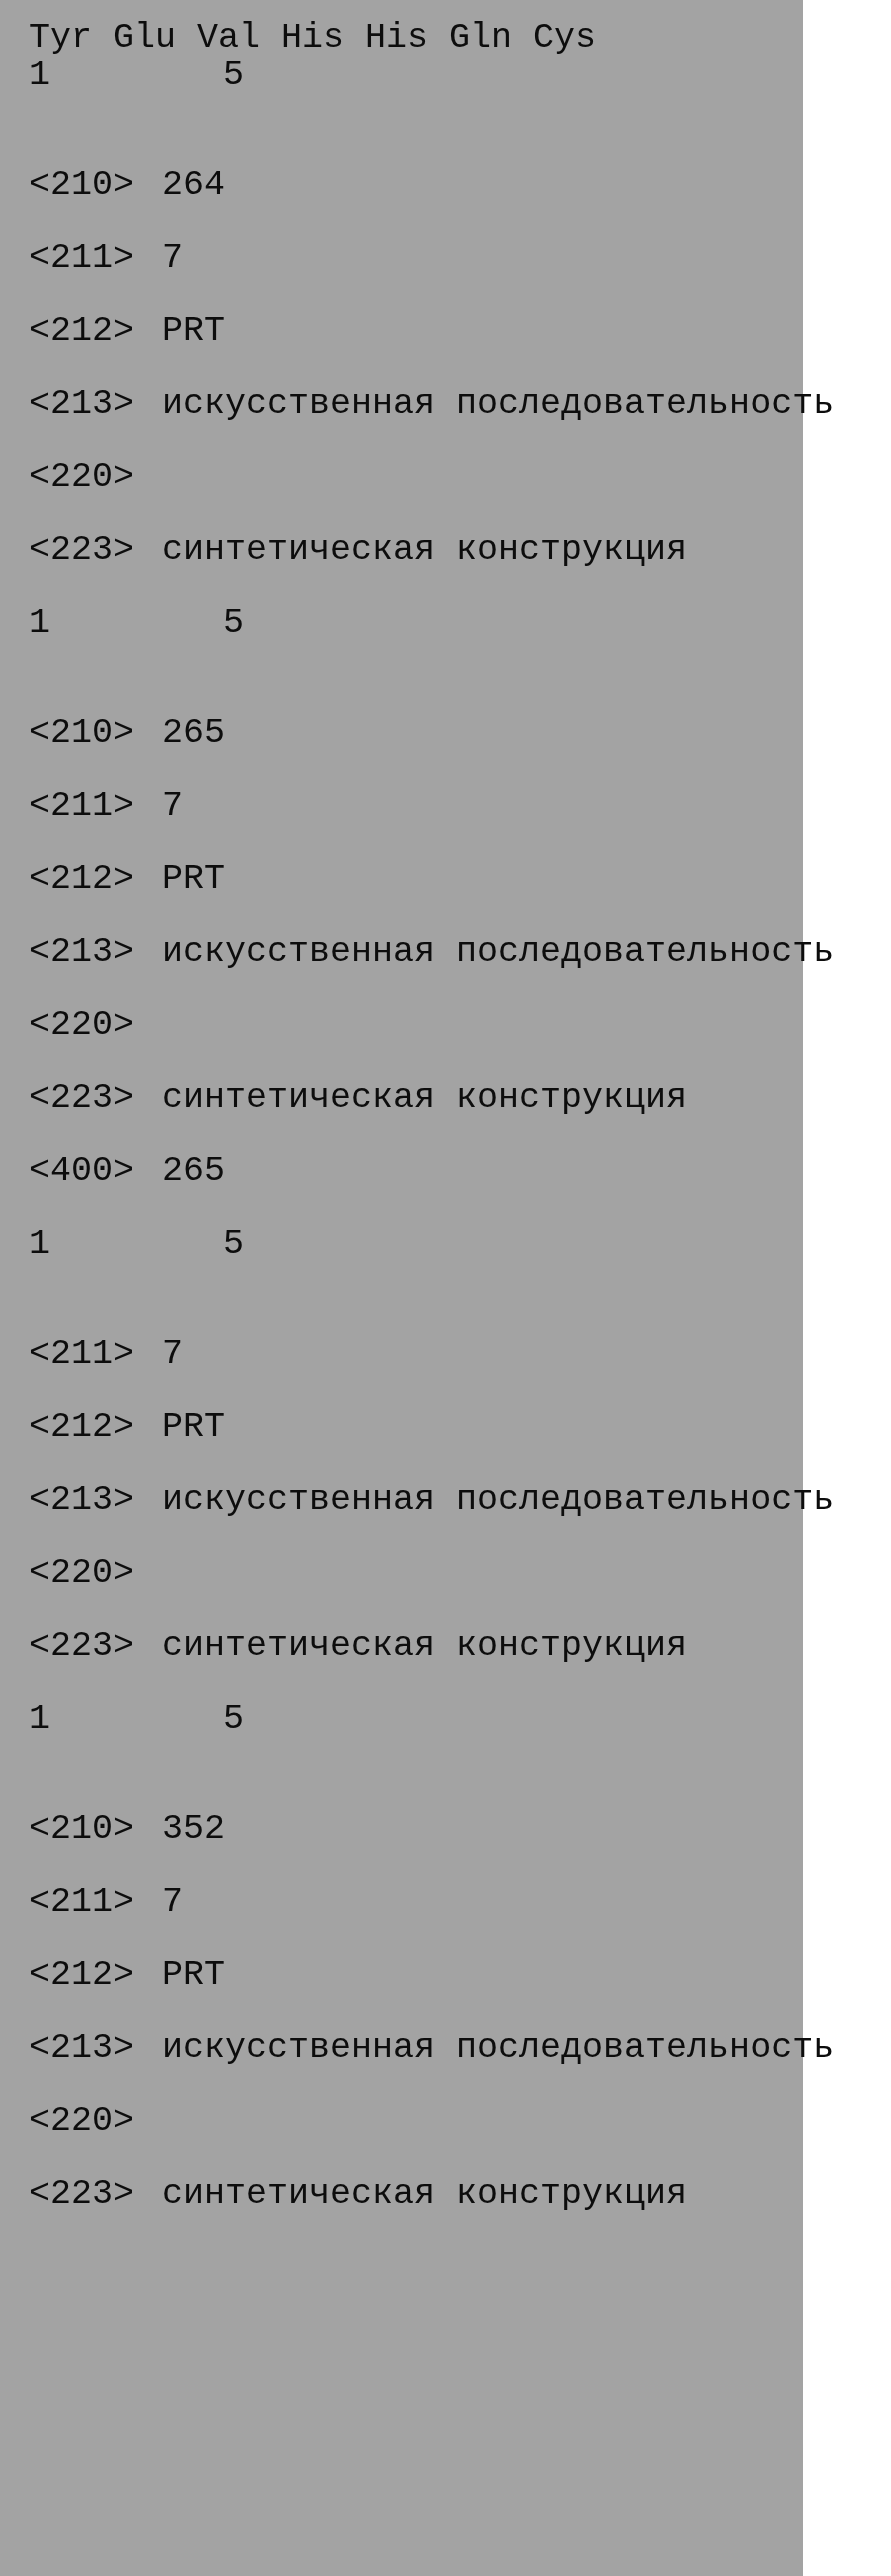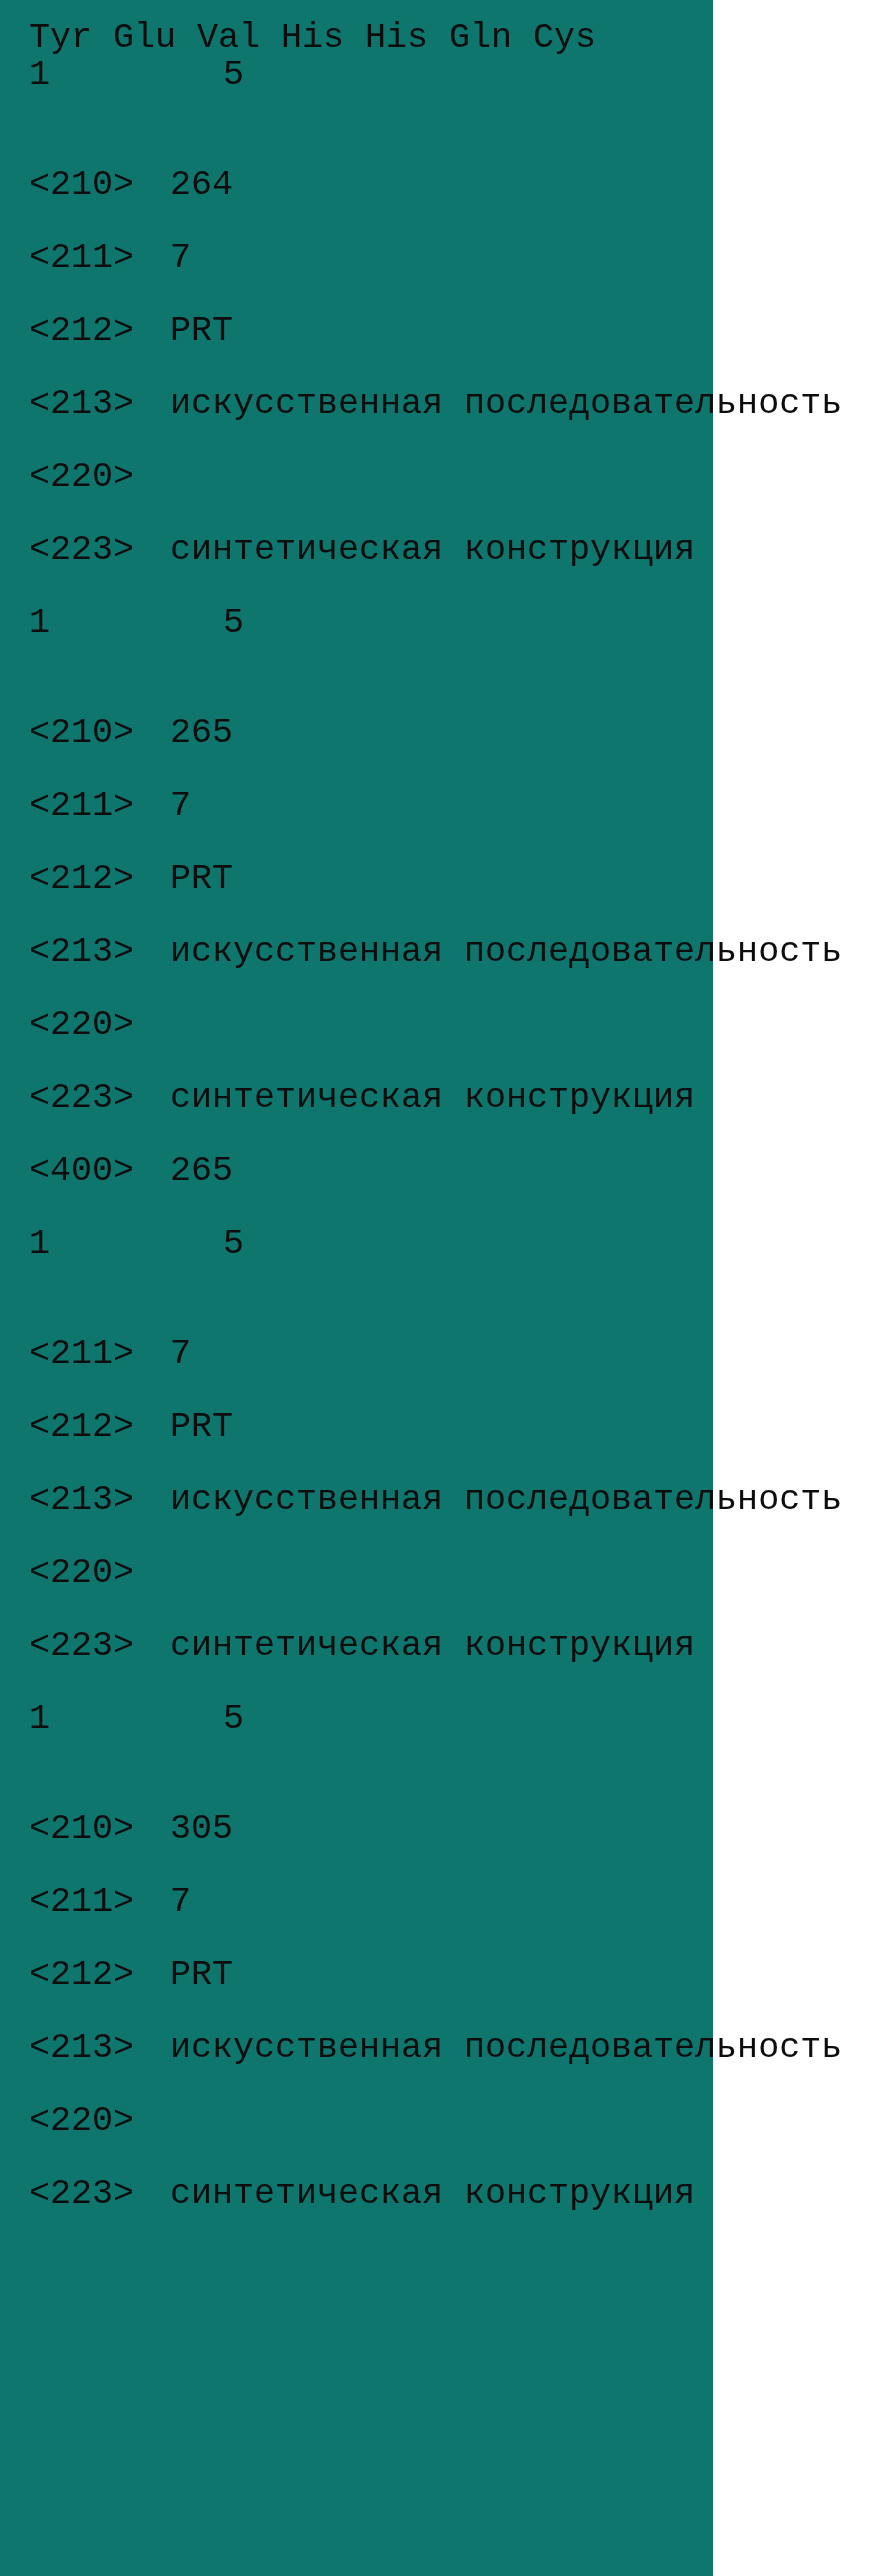--- a/index.html
+++ b/index.html
@@ -9,37 +9,37 @@
   }
   body {
     width: 891px;
     height: 2576px;
     overflow: hidden;
     font-family: "Liberation Mono", "DejaVu Sans Mono", monospace;
     color: #0d0d0d;
   }
   .page {
     box-sizing: border-box;
-    width: 713px;
+    width: 803px;
     height: 2576px;
     padding: 19.5px 0 0 29px;
-    background: #0f766e;
+    background: #a3a3a3;
   }
   .line {
     position: relative;
     font-size: 35px;
     line-height: 37px;
     white-space: pre;
     letter-spacing: 0;
   }
   .line.tag {
     margin-bottom: 36px;
   }
   .tag-value {
-    margin-left: 36px;
+    margin-left: 28px;
   }
   .num5 {
     position: absolute;
     left: 194px;
     top: 0;
   }
   .block-gap {
     height: 73px;
   }
 </style>
@@ -68,21 +68,21 @@
       <div class="line tag"><span class="tag-code">&lt;400&gt;</span><span class="tag-value">265</span></div>
       <div class="line seq"><span>1</span><span class="num5">5</span></div>
       <div class="block-gap"></div>
       <div class="line tag"><span class="tag-code">&lt;211&gt;</span><span class="tag-value">7</span></div>
       <div class="line tag"><span class="tag-code">&lt;212&gt;</span><span class="tag-value">PRT</span></div>
       <div class="line tag"><span class="tag-code">&lt;213&gt;</span><span class="tag-value">искусственная последовательность</span></div>
       <div class="line tag"><span class="tag-code">&lt;220&gt;</span></div>
       <div class="line tag"><span class="tag-code">&lt;223&gt;</span><span class="tag-value">синтетическая конструкция</span></div>
       <div class="line seq"><span>1</span><span class="num5">5</span></div>
       <div class="block-gap"></div>
-      <div class="line tag"><span class="tag-code">&lt;210&gt;</span><span class="tag-value">305</span></div>
+      <div class="line tag"><span class="tag-code">&lt;210&gt;</span><span class="tag-value">352</span></div>
       <div class="line tag"><span class="tag-code">&lt;211&gt;</span><span class="tag-value">7</span></div>
       <div class="line tag"><span class="tag-code">&lt;212&gt;</span><span class="tag-value">PRT</span></div>
       <div class="line tag"><span class="tag-code">&lt;213&gt;</span><span class="tag-value">искусственная последовательность</span></div>
       <div class="line tag"><span class="tag-code">&lt;220&gt;</span></div>
       <div class="line tag"><span class="tag-code">&lt;223&gt;</span><span class="tag-value">синтетическая конструкция</span></div>
     </div>
 </div>
 
 
 </body></html>

